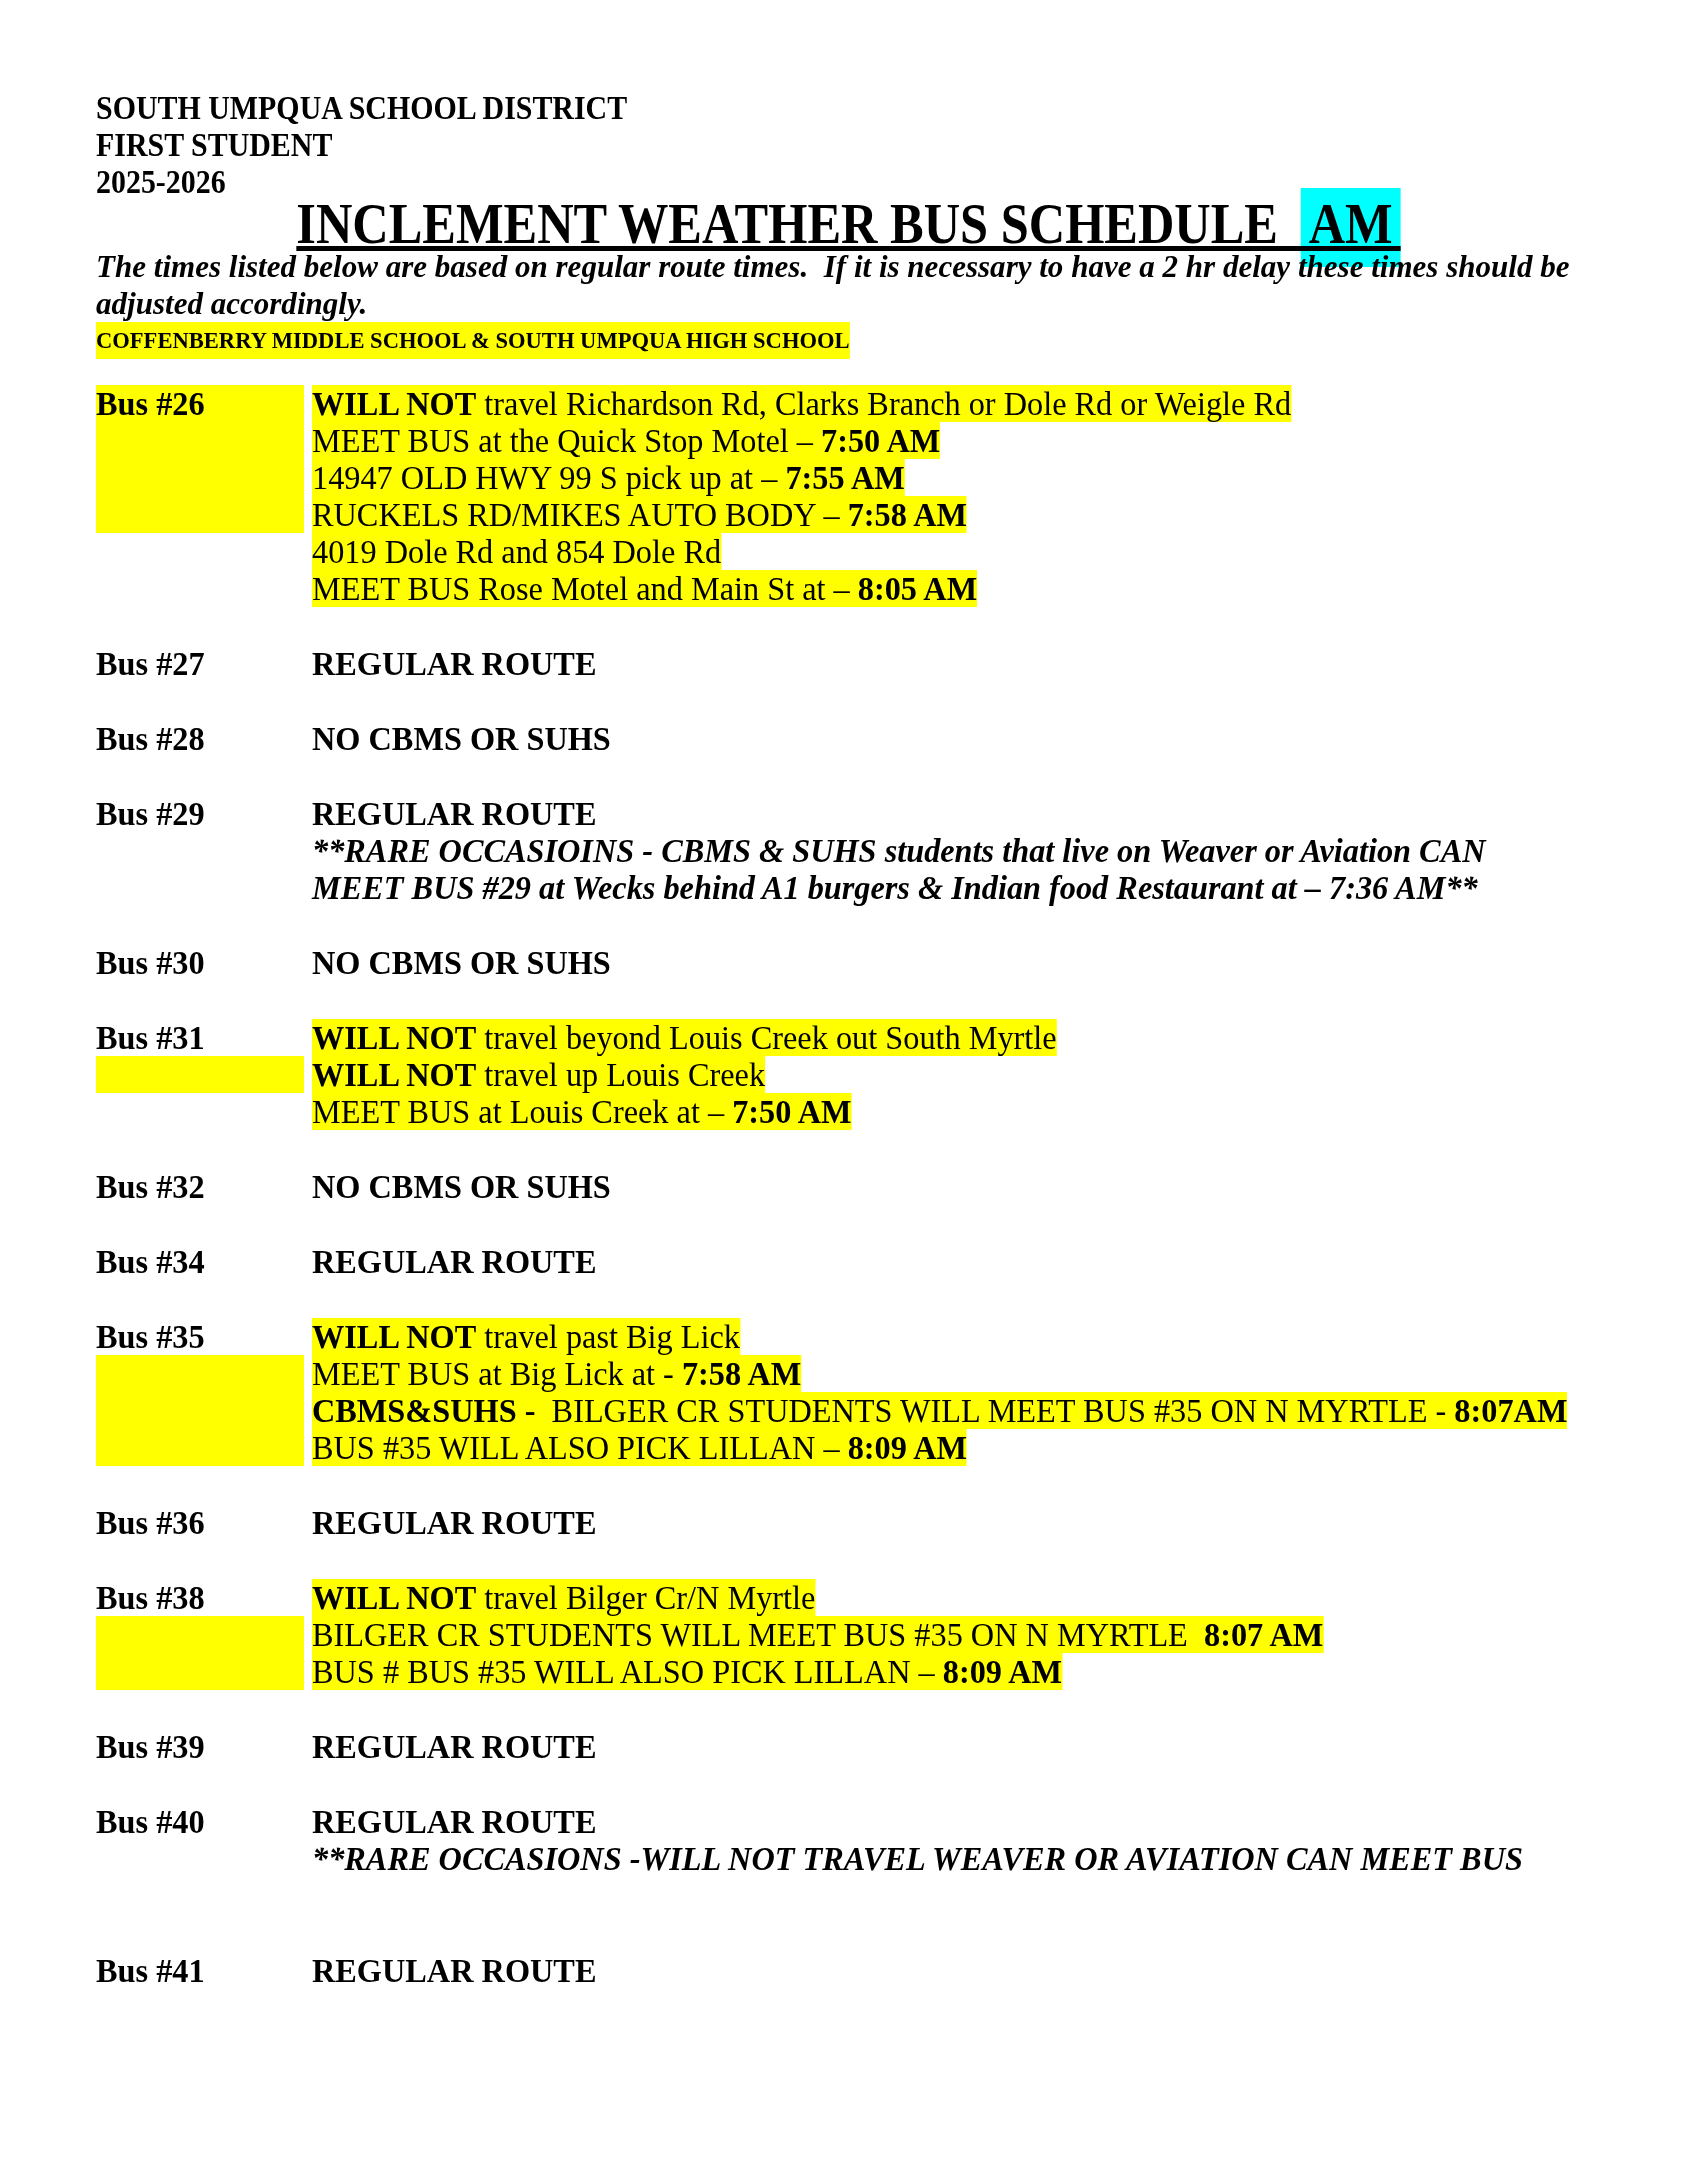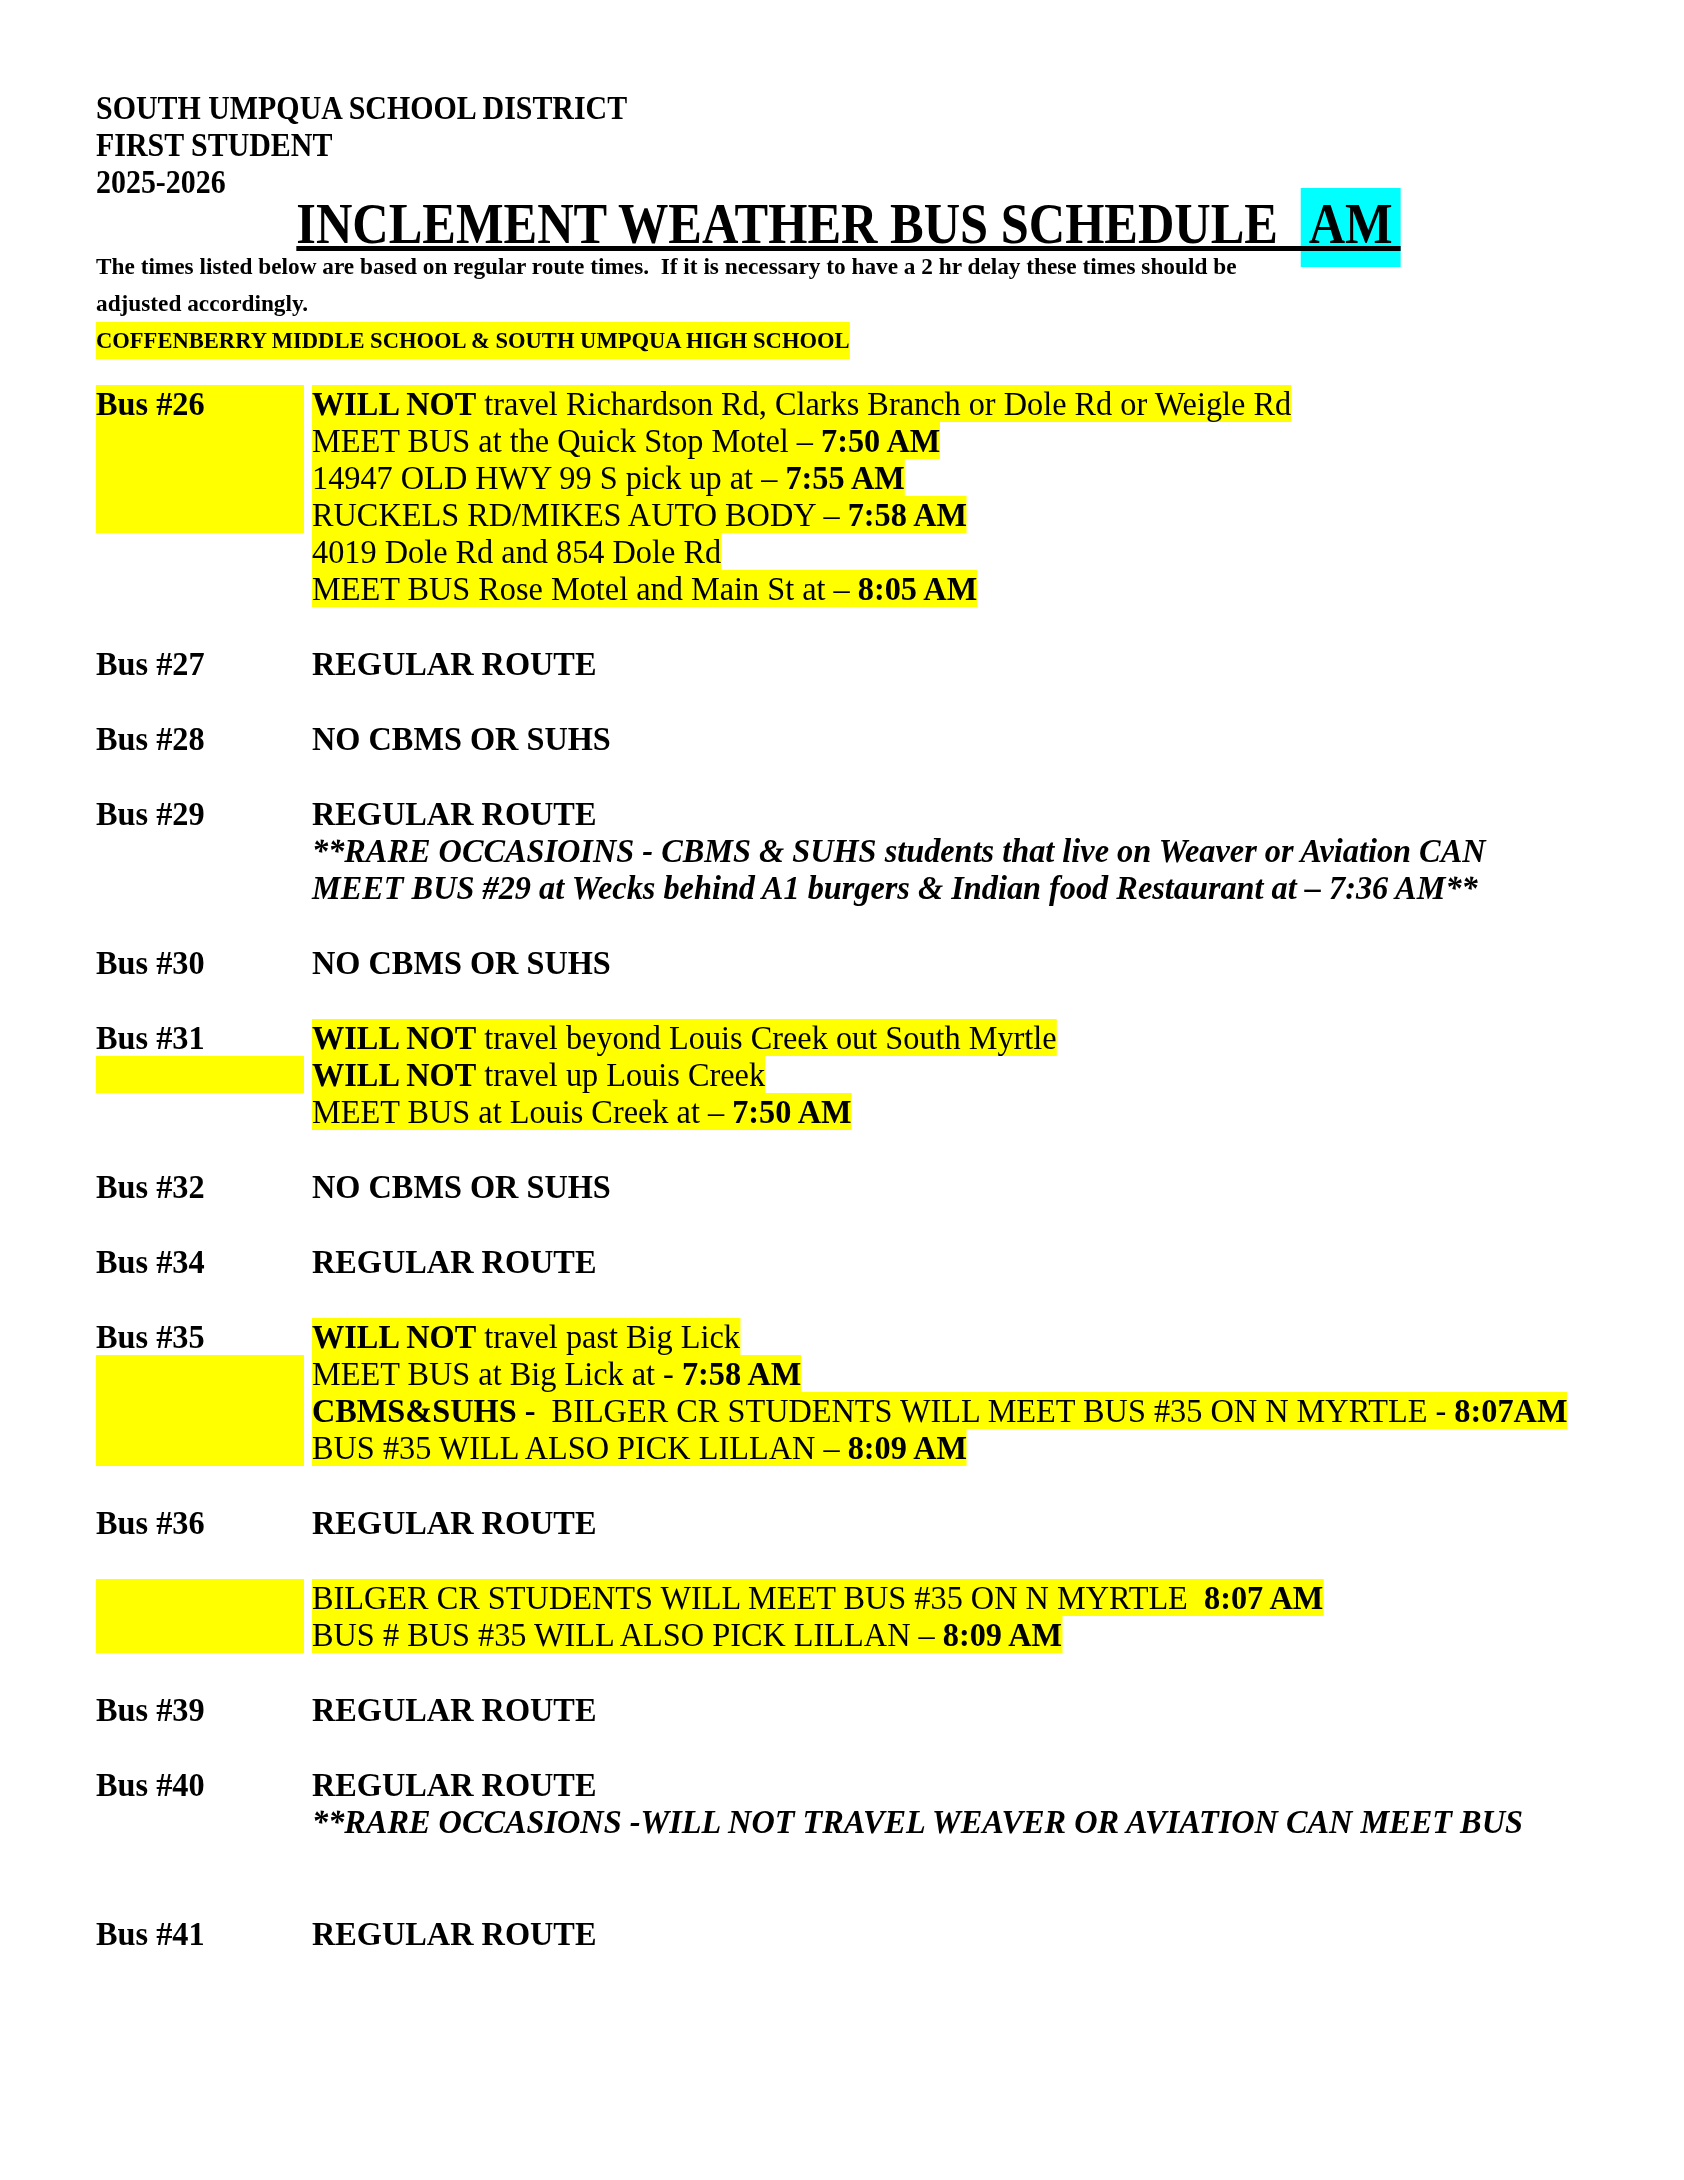--- a/index.html
+++ b/index.html
@@ -66,23 +66,24 @@
     height: 5.1px;
     background: #000000;
   }
   .am-hl {
     background: var(--hl-cyan, #00ffff);
     margin-left: 25.6px;
     padding: 5.1px 8.5px 12px 8.5px;
   }
 
   .intro-line {
-    font-size: 24px;
-    line-height: 37px;
-    font-weight: 700;
+    font-size: 32px;
+    line-height: 37px;
+    font-weight: 700;
+    font-style: italic;
   }
 
   .schools-row {
     font-size: 24px;
     line-height: 37px;
     font-weight: 700;
     margin-bottom: 25.6px;
   }
 
   .bus-row {
@@ -226,20 +227,24 @@
         </div>
       </div>
       <div class="bus-section">
         <div class="bus-row">
           <div class="bus-label-cell"><span class="sq sx95 bus-label">Bus #36</span></div>
           <div class="bus-content"><span class="sq sx95"><span class="b ">REGULAR ROUTE</span></span></div>
         </div>
       </div>
       <div class="bus-section">
         <div class="bus-row">
+          <div class="bus-label-cell"><span class="sq sx95 bus-label">Bus #38</span></div>
+          <div class="bus-content"><span class="sq sx95 hl"><span class="b ">WILL NOT</span><span> travel Bilger Cr/N Myrtle</span></span></div>
+        </div>
+        <div class="bus-row">
           <div class="bus-label-cell hl-bg"></div>
           <div class="bus-content"><span class="sq sx95 hl"><span>BILGER CR STUDENTS WILL MEET BUS #35 ON N MYRTLE  </span><span class="b ">8:07 AM</span></span></div>
         </div>
         <div class="bus-row">
           <div class="bus-label-cell hl-bg"></div>
           <div class="bus-content"><span class="sq sx95 hl"><span>BUS # BUS #35 WILL ALSO PICK LILLAN – </span><span class="b ">8:09 AM</span></span></div>
         </div>
       </div>
       <div class="bus-section">
         <div class="bus-row">

